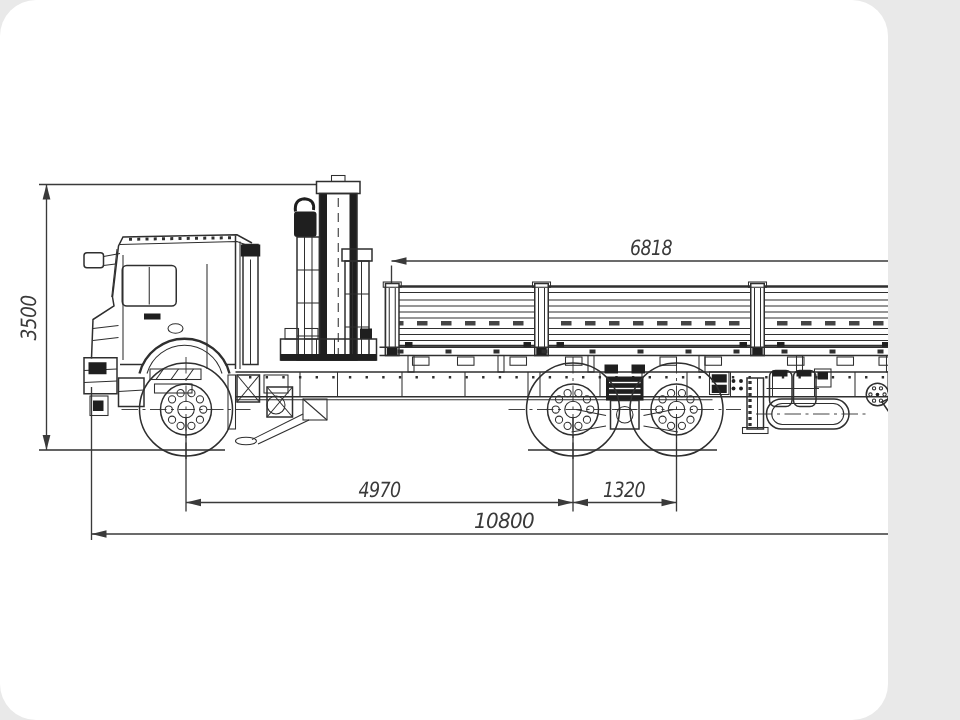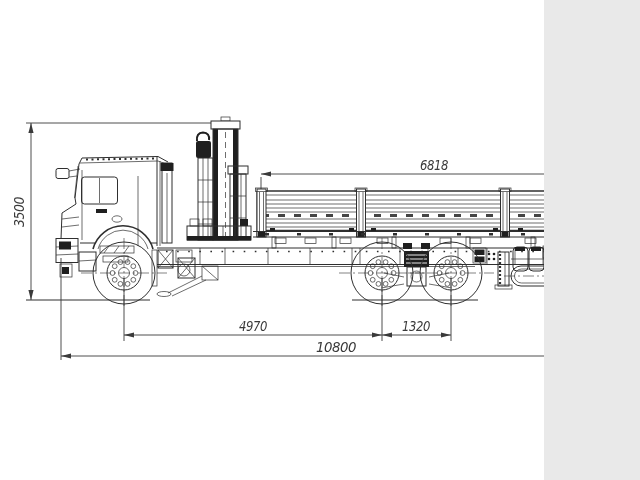--- a/index.html
+++ b/index.html
@@ -2,23 +2,24 @@
 <html style="--line: #2f2f2f; --dim: #3a3a3a; --bg: #ffffff;"><head>
 <meta charset="utf-8">
 <style>
   :root{
     --line:#2f2f2f;
     --dim:#3a3a3a;
     --bg:#ffffff;
   }
   html,body{margin:0;padding:0;background:#e9e9e9;}
   .canvas{
-    width:544px;height:480px;background:var(--bg);
+    width:592px;height:480px;background:var(--bg);
     position:relative;overflow:hidden;margin:0;
     font-family:"DejaVu Sans",sans-serif;
+    border-radius:24px;
   }
   svg{display:block}
   .ln{stroke:var(--line);fill:none;stroke-width:1;stroke-linecap:butt}
   .thin{stroke-width:.7}
   .thick{stroke-width:1.6}
   .wh{fill:#ffffff;stroke:var(--line);stroke-width:1}
   .dk{fill:#1f1f1f;stroke:none}
   .dkln{stroke:#1f1f1f;fill:none}
   .dim{stroke:var(--dim);stroke-width:.9;fill:none}
   .dimarrow{fill:var(--dim);stroke:none}

